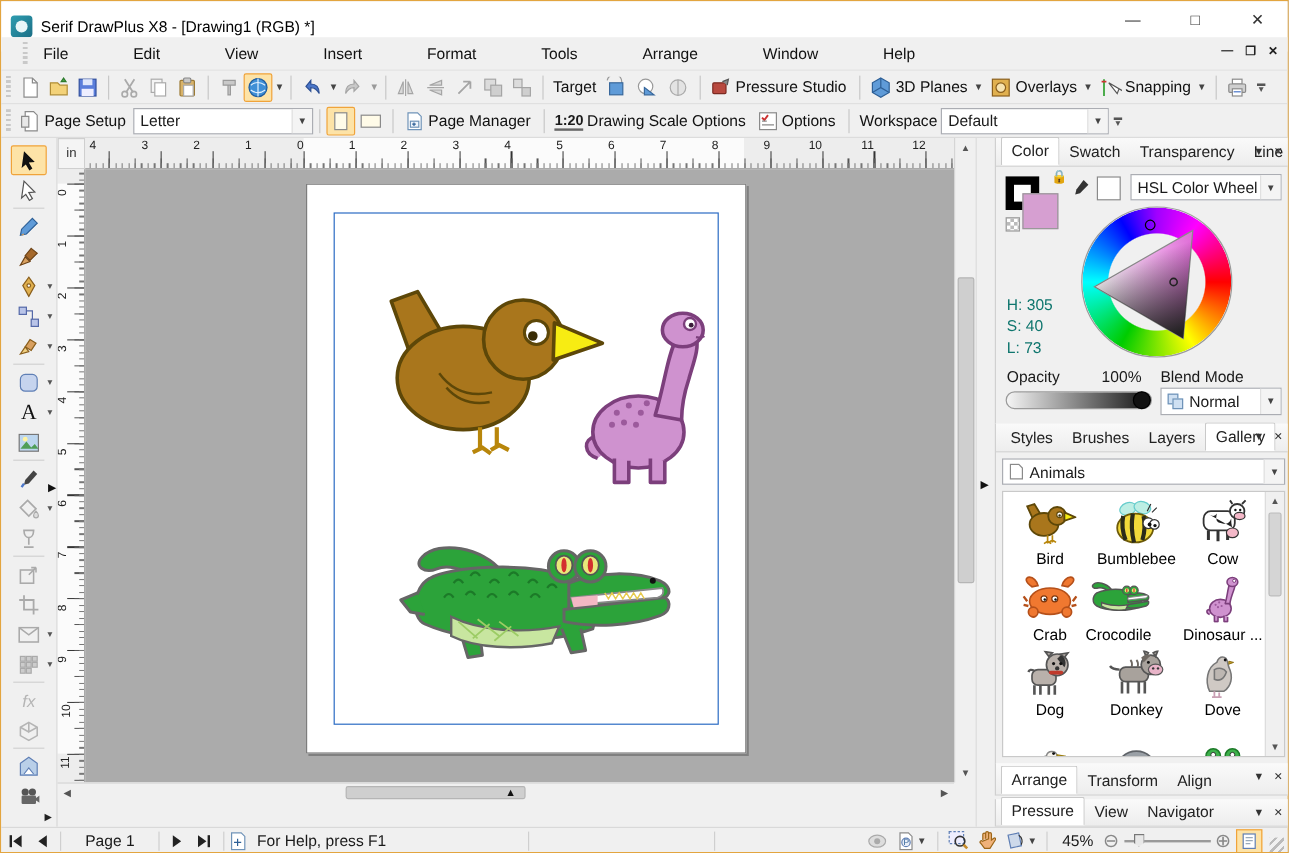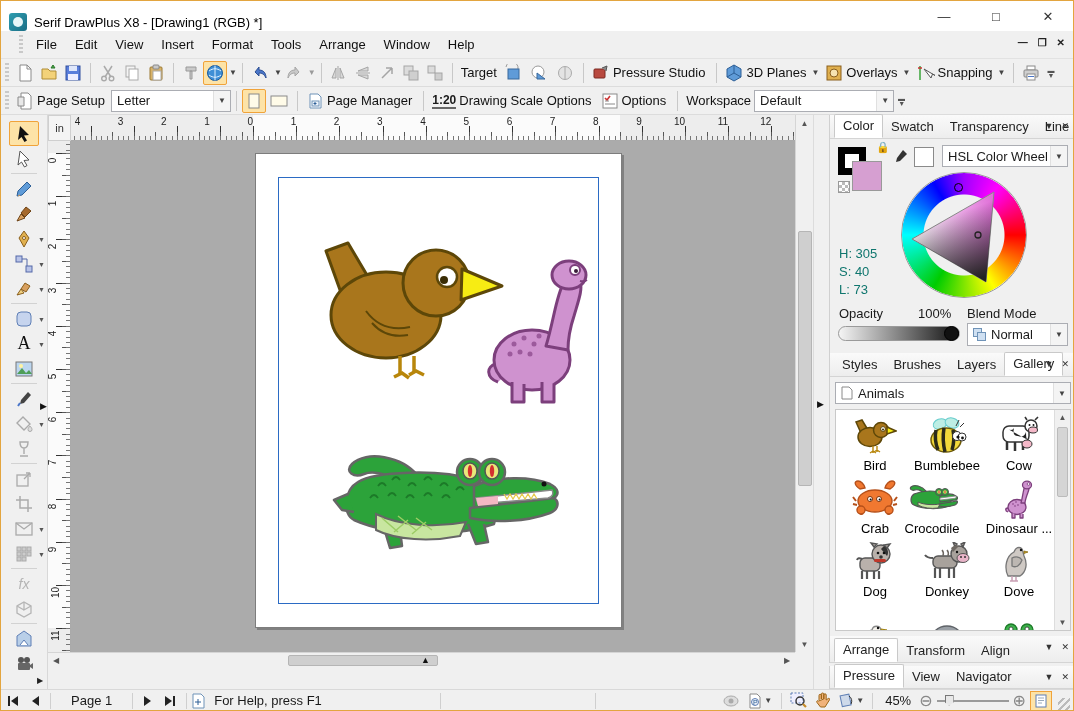--- a/index.html
+++ b/index.html
@@ -1,21 +1,21 @@
 <!DOCTYPE html>
 <html><head>
 <meta charset="utf-8">
 <style>
   html,body{margin:0;padding:0;background:#888;}
   *{box-sizing:border-box;}
   #win{position:relative;width:1074px;height:711px;background:#f0f0f0;
        border:1px solid #e3a53f;overflow:hidden;
        font-family:"Liberation Sans",sans-serif;font-size:12px;color:#1a1a1a;}
   .a{position:absolute;}
-  .row{display:flex;align-items:center;}
+  .row{display:flex;align-items:center;gap:36px;}
   
   #titlebar{left:0;top:0;width:100%;height:42px;background:#fff;display:flex;align-items:center;padding-left:8px;}
   #app-icon{width:18px;height:18px;border-radius:3px;background:linear-gradient(135deg,#2e9db0,#1c6f86);margin-right:7px;position:relative;}
   #app-icon:after{content:"";position:absolute;left:4px;top:4px;width:10px;height:10px;border-radius:50%;background:#e8f6f8;}
   #title-text{font-size:13px;color:#000;}
   .wbtn{width:30px;height:22px;display:flex;align-items:center;justify-content:center;font-size:13px;color:#333;}
   #win-controls{position:absolute;right:10px;top:4px;display:flex;gap:22px;}
   
   #menubar{left:0;top:30px;width:100%;height:28px;background:#f0f0f0;display:flex;align-items:center;padding-left:14px;border-bottom:1px solid #e2e2e2;}
   .menu-item{padding:4px 9px;font-size:13px;color:#111;}
@@ -352,21 +352,21 @@
 
   <div id="toolbar2" class="toolbar a">
     <div class="grip"></div>
     <div class="tbtn">
       <svg class="ic" width="18" height="18" viewBox="0 0 18 18">
           <path d="M5 1h7l3 3v13H5z" fill="#fff" stroke="#8a8a8a"></path>
           <path d="M2 5h6v9H2z" fill="#e8e8e8" stroke="#8a8a8a"></path>
         </svg>
       <span class="tlabel">Page Setup</span>
     </div>
-    <div class="combo" style="width:120px;">
+    <div class="combo" style="width:150px;">
       <span>Letter</span>
       <span class="cbtn">▼</span>
     </div>
     <div class="tsep"></div>
     <div class="tbtn sel">
       <svg class="ic" width="18" height="18" viewBox="0 0 18 18">
           <rect x="4" y="2" width="10" height="14" fill="#fffbe8" stroke="#8a8a8a"></rect>
         </svg>
     </div>
     <div class="tbtn">

